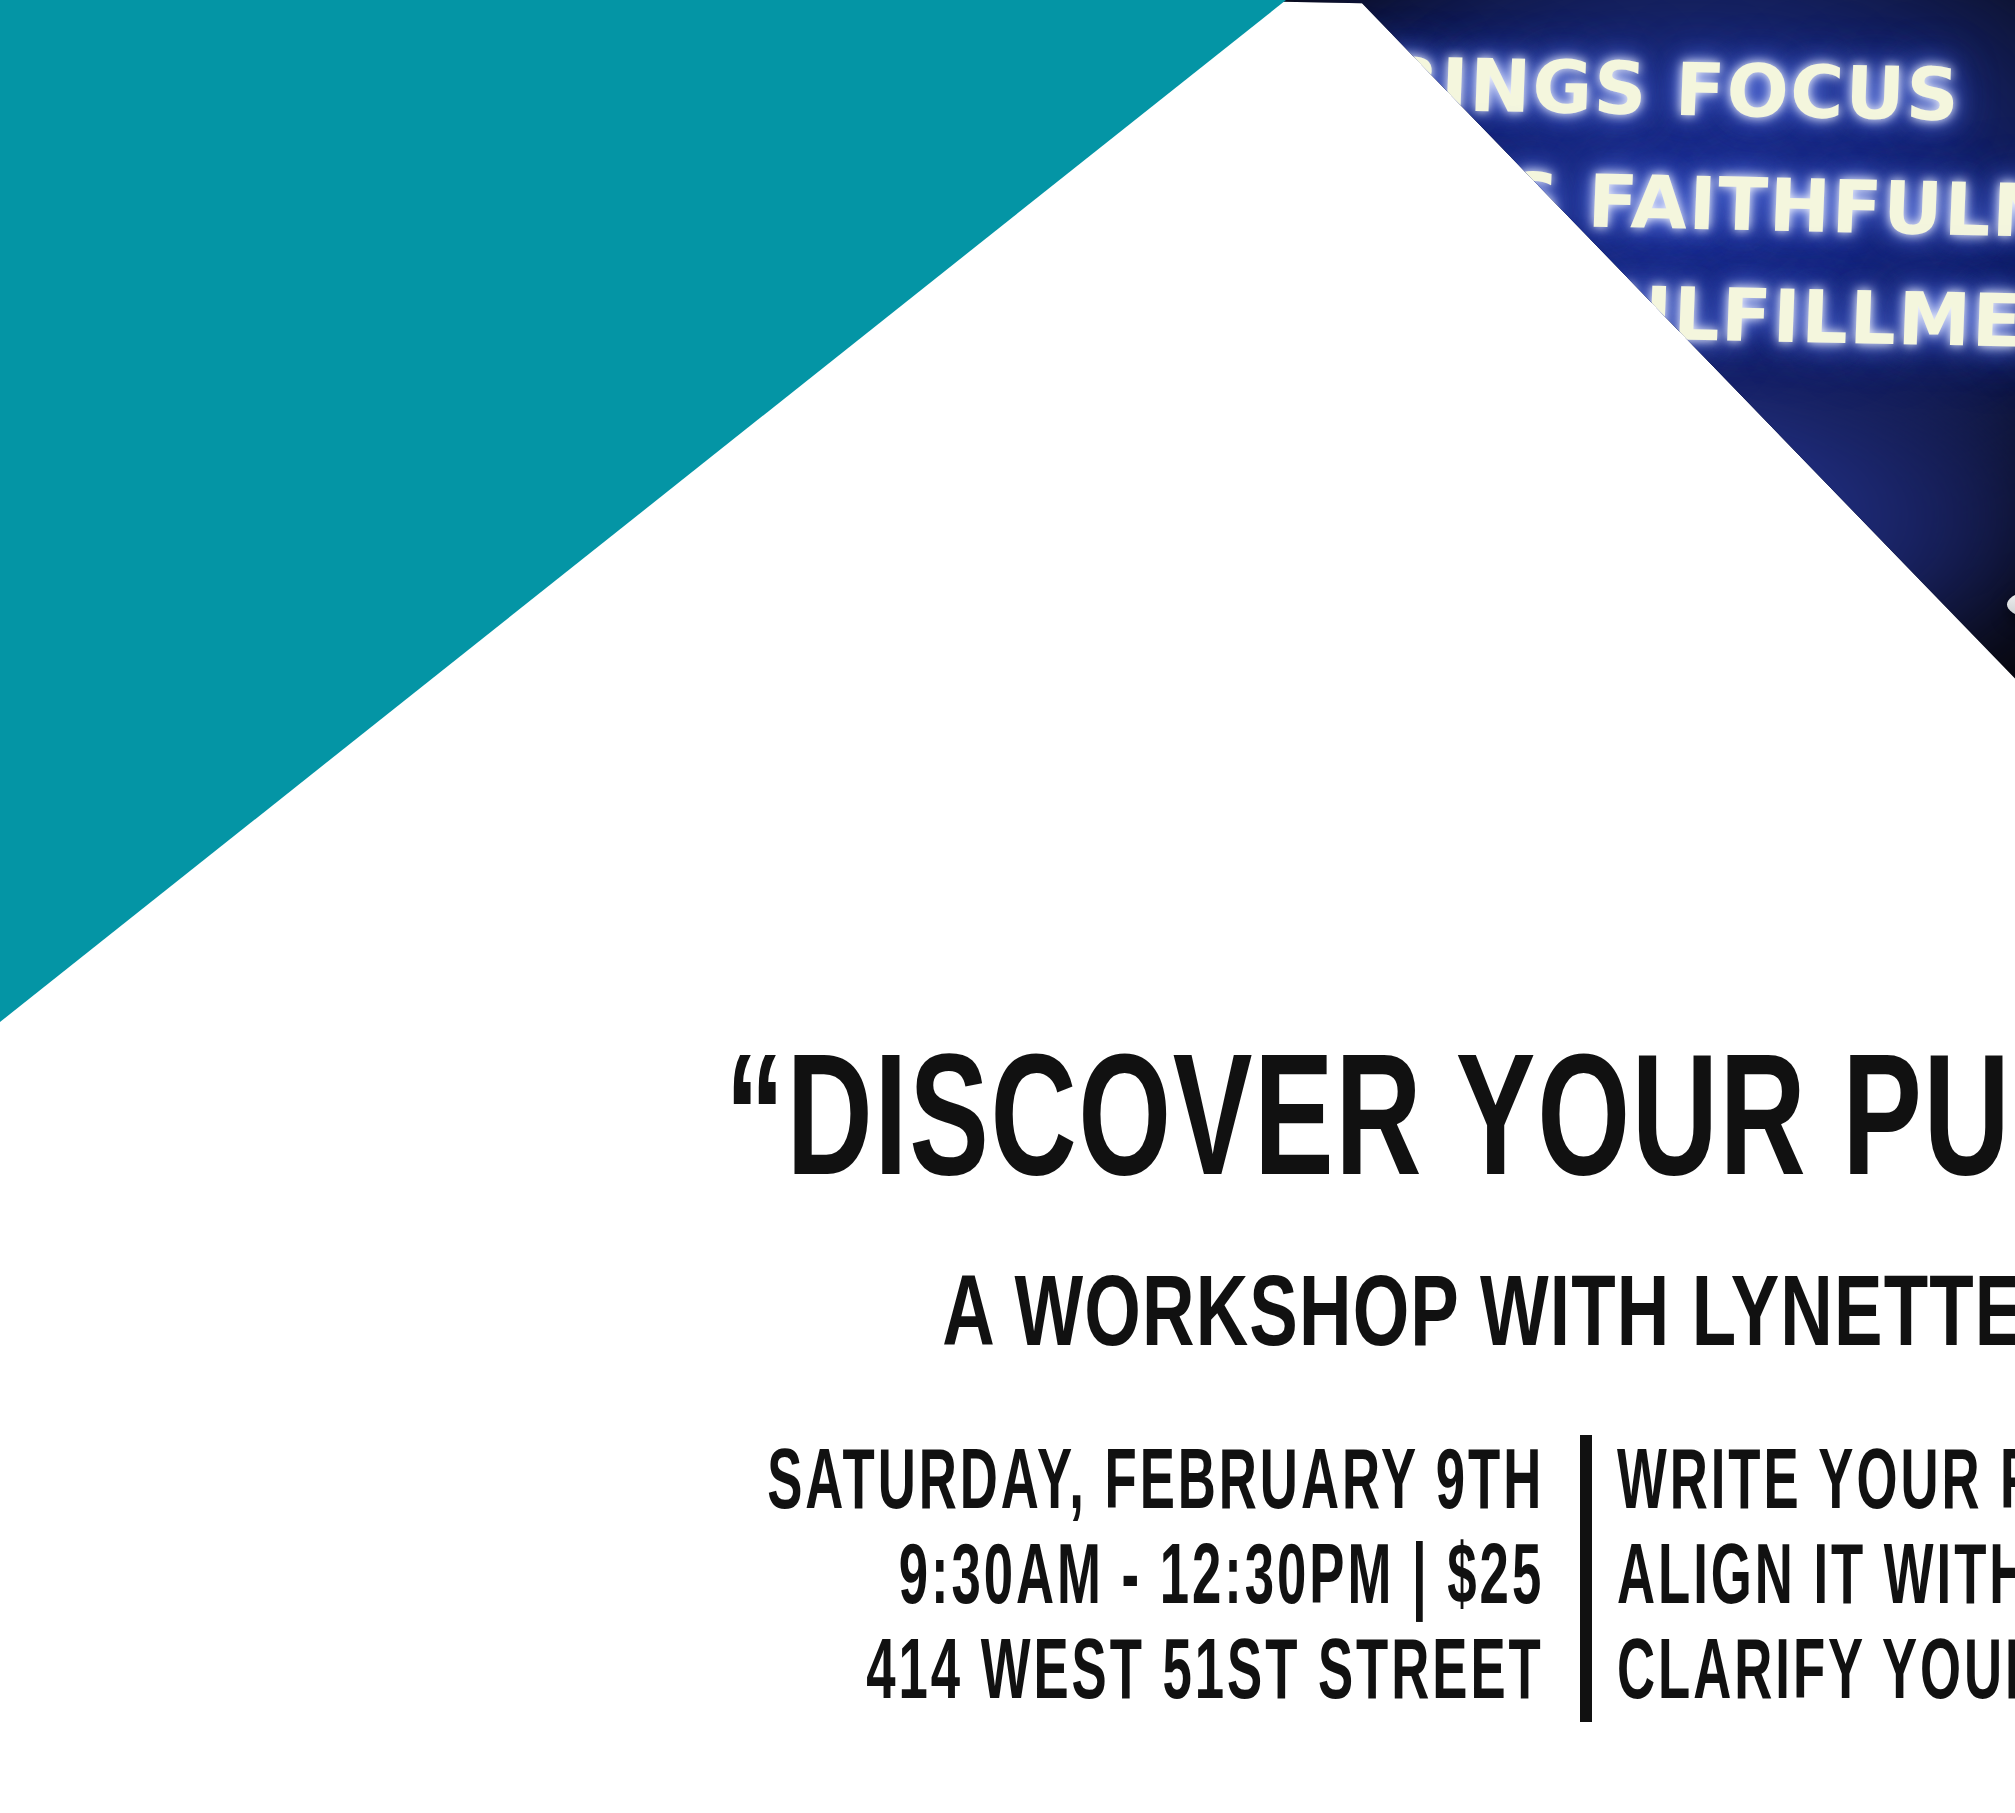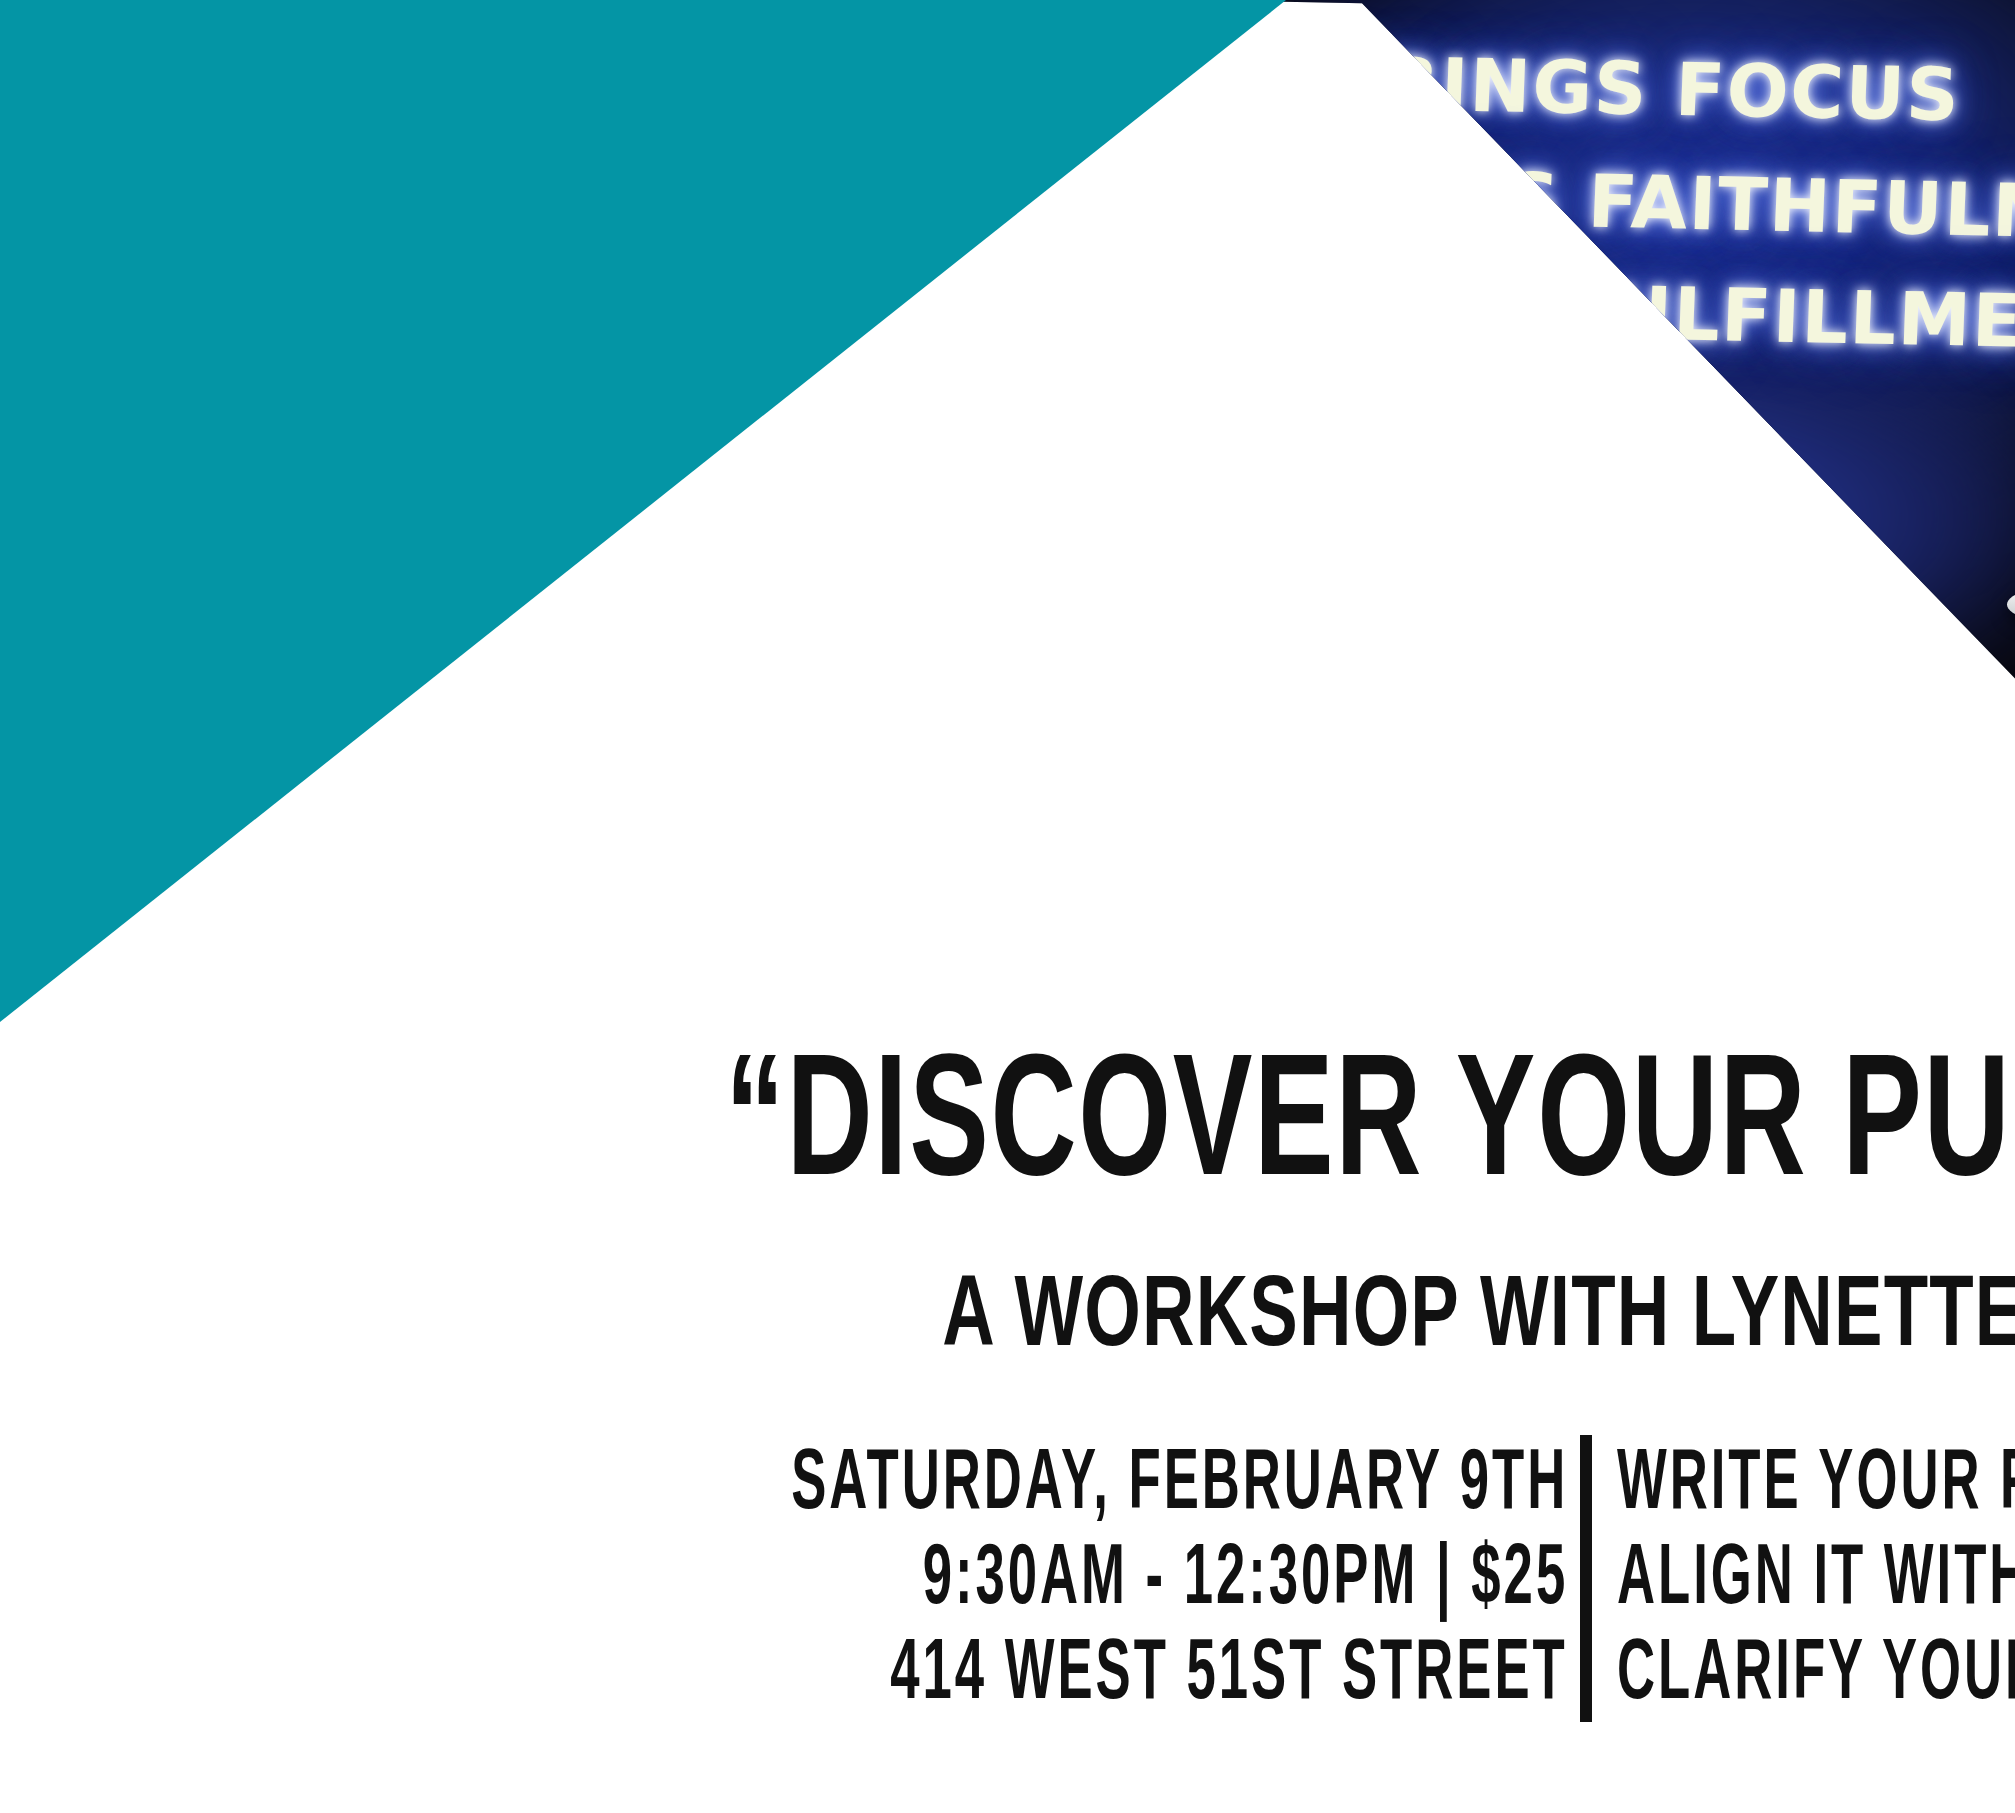--- a/index.html
+++ b/index.html
@@ -109,21 +109,21 @@
     display:flex;flex-direction:column;
   }
   .detail-line{
     font-size:85px;line-height:1.12;
     font-weight:700;
     letter-spacing:4.8px;
     white-space:nowrap;
     transform:scaleX(.62);
     color:#111111;
   }
-  #col-left{width:1592px;align-items:flex-end;padding-right:12px;}
+  #col-left{width:1592px;align-items:flex-end;padding-right:36px;}
   #col-left .detail-line{transform-origin:right center;text-align:right;}
   #col-right{width:1632px;align-items:flex-start;padding-left:25px;}
   #col-right .detail-line{transform-origin:left center;text-align:left;}
 
   #divider{
     width:12px;min-width:12px;height:287px;background:#111111;
     margin-top:4px;
   }
 </style>
 </head>

